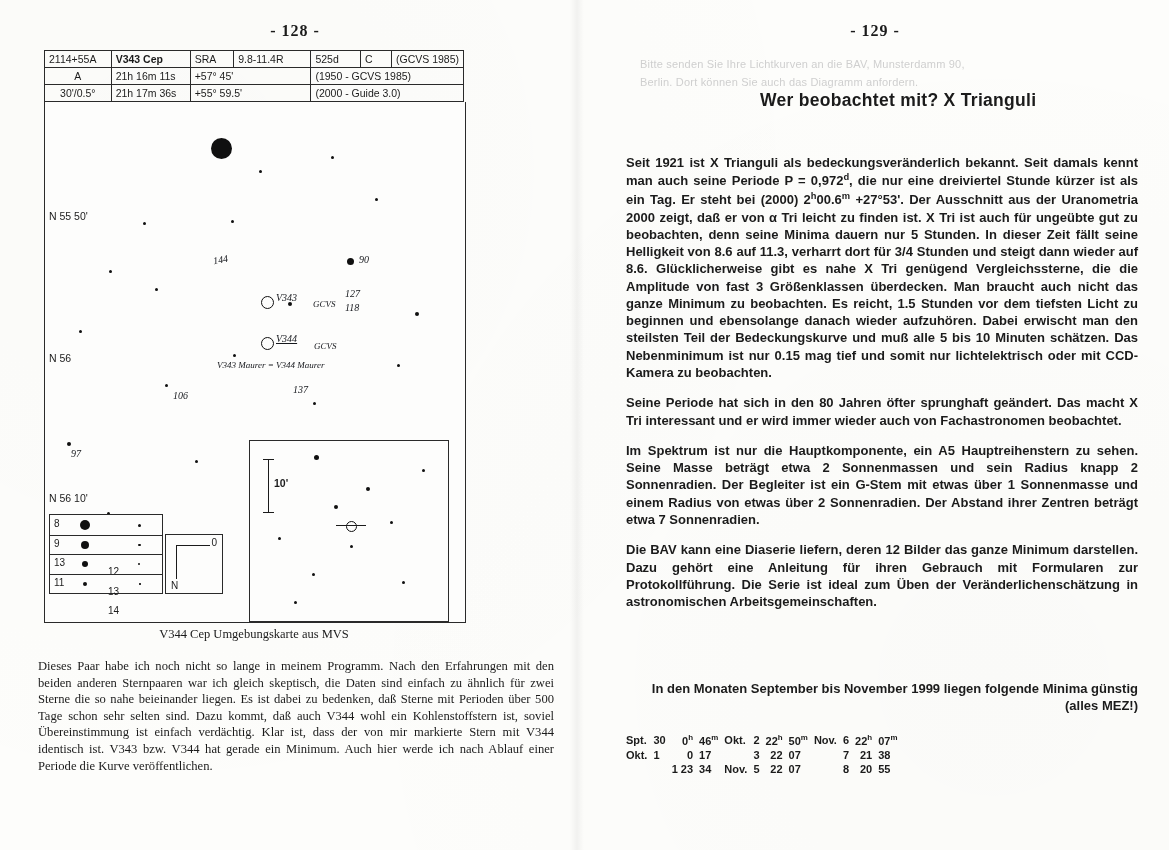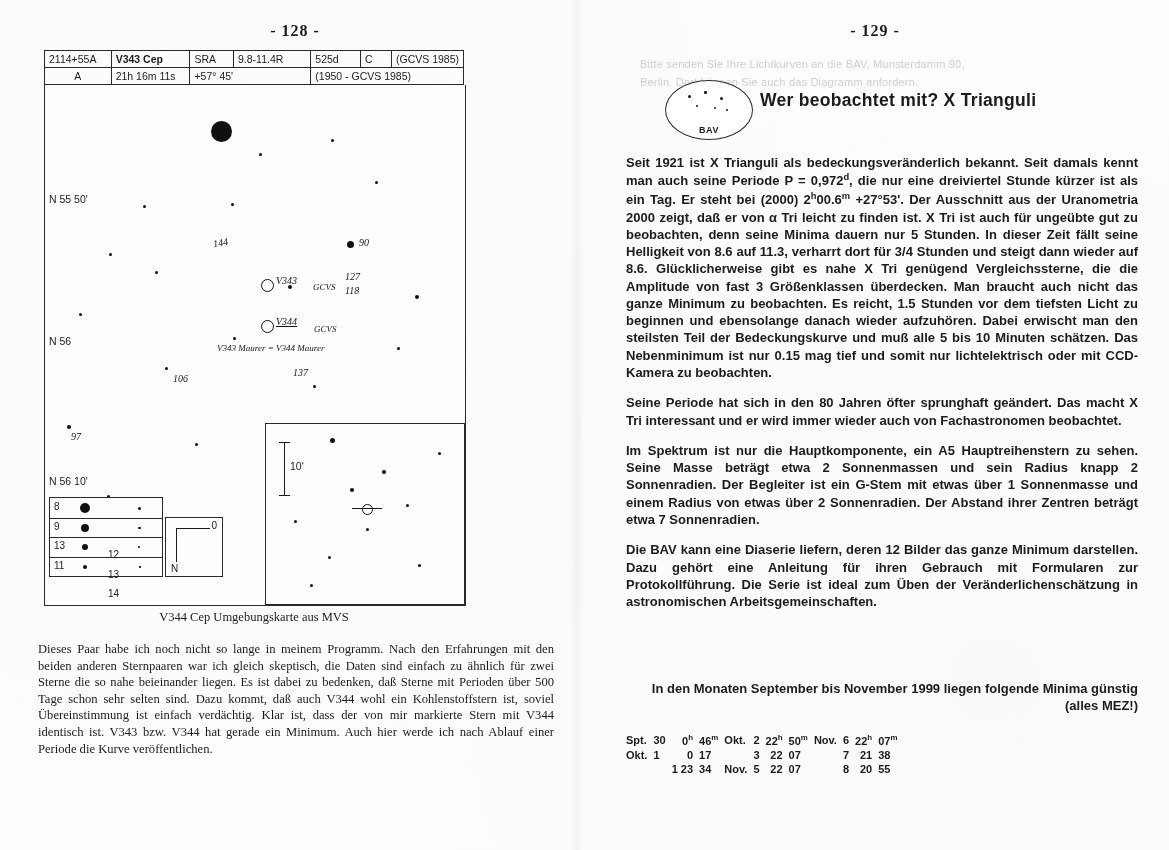--- a/index.html
+++ b/index.html
@@ -108,27 +108,28 @@
     font-family: "Liberation Serif", serif;
     font-style: italic;
     font-size: 10px;
     color: #15171c;
     white-space: nowrap;
   }
   .hand-sm { font-size: 9px; }
 
   .inset-box {
     position: absolute;
-    left: 220px;
+    left: 204px;
     top: 338px;
     width: 198px;
     height: 180px;
     border: 1px solid #2a2a2a;
     background: #fdfdfc;
     overflow: hidden;
+    font-weight: bold;
   }
   .scalebar {
     position: absolute;
     left: 18px;
     top: 18px;
     width: 1px;
     height: 54px;
     background: #1b1b1b;
   }
   .scalebar:before, .scalebar:after {
@@ -347,20 +348,26 @@
         <td style="width:78px">9.8-11.4R</td>
         <td style="width:48px">525d</td>
         <td style="width:28px">C</td>
         <td>(GCVS 1985)</td>
       </tr>
       <tr>
         <td class="cell-center">A</td>
         <td>21h 16m 11s</td>
         <td colspan="2">+57° 45'</td>
         <td colspan="3">(1950 - GCVS 1985)</td>
+      </tr>
+      <tr>
+        <td class="cell-center">30'/0.5°</td>
+        <td>21h 17m 36s</td>
+        <td colspan="2">+55° 59.5'</td>
+        <td colspan="3">(2000 - Guide 3.0)</td>
       </tr>
     </tbody>
       </table>
 
     <div class="chart-box">
 
       <div class="coord-label" style="left:4px; top:108px;">N 55 50'</div>
       <div class="coord-label" style="left:4px; top:250px;">N 56</div>
       <div class="coord-label" style="left:4px; top:390px;">N 56 10'</div>
 
@@ -458,29 +465,20 @@
 
     <div class="left-body">Dieses Paar habe ich noch nicht so lange in meinem Programm. Nach den Erfahrungen mit den beiden anderen Sternpaaren war ich gleich skeptisch, die Daten sind einfach zu ähnlich für zwei Sterne die so nahe beieinander liegen. Es ist dabei zu bedenken, daß Sterne mit Perioden über 500 Tage schon sehr selten sind. Dazu kommt, daß auch V344 wohl ein Kohlenstoffstern ist, soviel Übereinstimmung ist einfach verdächtig. Klar ist, dass der von mir markierte Stern mit V344 identisch ist. V343 bzw. V344 hat gerade ein Minimum. Auch hier werde ich nach Ablauf einer Periode die Kurve veröffentlichen.</div>
   </div>
 
   <div class="right-page">
     <div class="folio">-  129  -</div>
 
     <div class="ghost-line" style="left:30px; top:36px;">Bitte senden Sie Ihre Lichtkurven an die BAV, Munsterdamm 90,</div>
     <div class="ghost-line" style="left:30px; top:54px;">Berlin. Dort können Sie auch das Diagramm anfordern.</div>
 
-    <div class="bav-logo">
-      <span class="bav-dot" style="left:22px; top:14px; width:3px; height:3px;"></span>
-      <span class="bav-dot" style="left:38px; top:10px; width:2.5px; height:2.5px;"></span>
-      <span class="bav-dot" style="left:54px; top:16px; width:3px; height:3px;"></span>
-      <span class="bav-dot" style="left:30px; top:24px; width:2px; height:2px;"></span>
-      <span class="bav-dot" style="left:48px; top:26px; width:2px; height:2px;"></span>
-      <span class="bav-dot" style="left:60px; top:28px; width:2px; height:2px;"></span>
-      <span class="lbl">BAV</span>
-    </div>
 
     <div class="article-title">Wer beobachtet mit?   X Trianguli</div>
 
     <div class="article-body">
       <p>
         Seit 1921 ist X Trianguli als bedeckungsveränderlich bekannt. Seit damals kennt man auch seine Periode P = 0,972<sup>d</sup>, die nur eine dreiviertel Stunde kürzer ist als ein Tag. Er steht bei (2000) 2<sup>h</sup>00.6<sup>m</sup> +27°53'. Der Ausschnitt aus der Uranometria 2000 zeigt, daß er von α Tri leicht zu finden ist. X Tri ist auch für ungeübte gut zu beobachten, denn seine Minima dauern nur 5 Stunden. In dieser Zeit fällt seine Helligkeit von 8.6 auf 11.3, verharrt dort für 3/4 Stunden und steigt dann wieder auf 8.6. Glücklicherweise gibt es nahe X Tri genügend Vergleichssterne, die die Amplitude von fast 3 Größenklassen überdecken. Man braucht auch nicht das ganze Minimum zu beobachten. Es reicht, 1.5 Stunden vor dem tiefsten Licht zu beginnen und ebensolange danach wieder aufzuhören. Dabei erwischt man den steilsten Teil der Bedeckungskurve und muß alle 5 bis 10 Minuten schätzen. Das Nebenminimum ist nur 0.15 mag tief und somit nur lichtelektrisch oder mit CCD-Kamera zu beobachten.
       </p>
       <p>Seine Periode hat sich in den 80 Jahren öfter sprunghaft geändert. Das macht X Tri interessant und er wird immer wieder auch von Fachastronomen beobachtet.</p>
       <p>Im Spektrum ist nur die Hauptkomponente, ein A5 Hauptreihenstern zu sehen. Seine Masse beträgt etwa 2 Sonnenmassen und sein Radius knapp 2 Sonnenradien. Der Begleiter ist ein G-Stem mit etwas über 1 Sonnenmasse und einem Radius von etwas über 2 Sonnenradien. Der Abstand ihrer Zentren beträgt etwa 7 Sonnenradien.</p>
       <p>Die BAV kann eine Diaserie liefern, deren 12 Bilder das ganze Minimum darstellen. Dazu gehört eine Anleitung für ihren Gebrauch mit Formularen zur Protokollführung. Die Serie ist ideal zum Üben der Veränderlichenschätzung in astronomischen Arbeitsgemeinschaften.</p>

